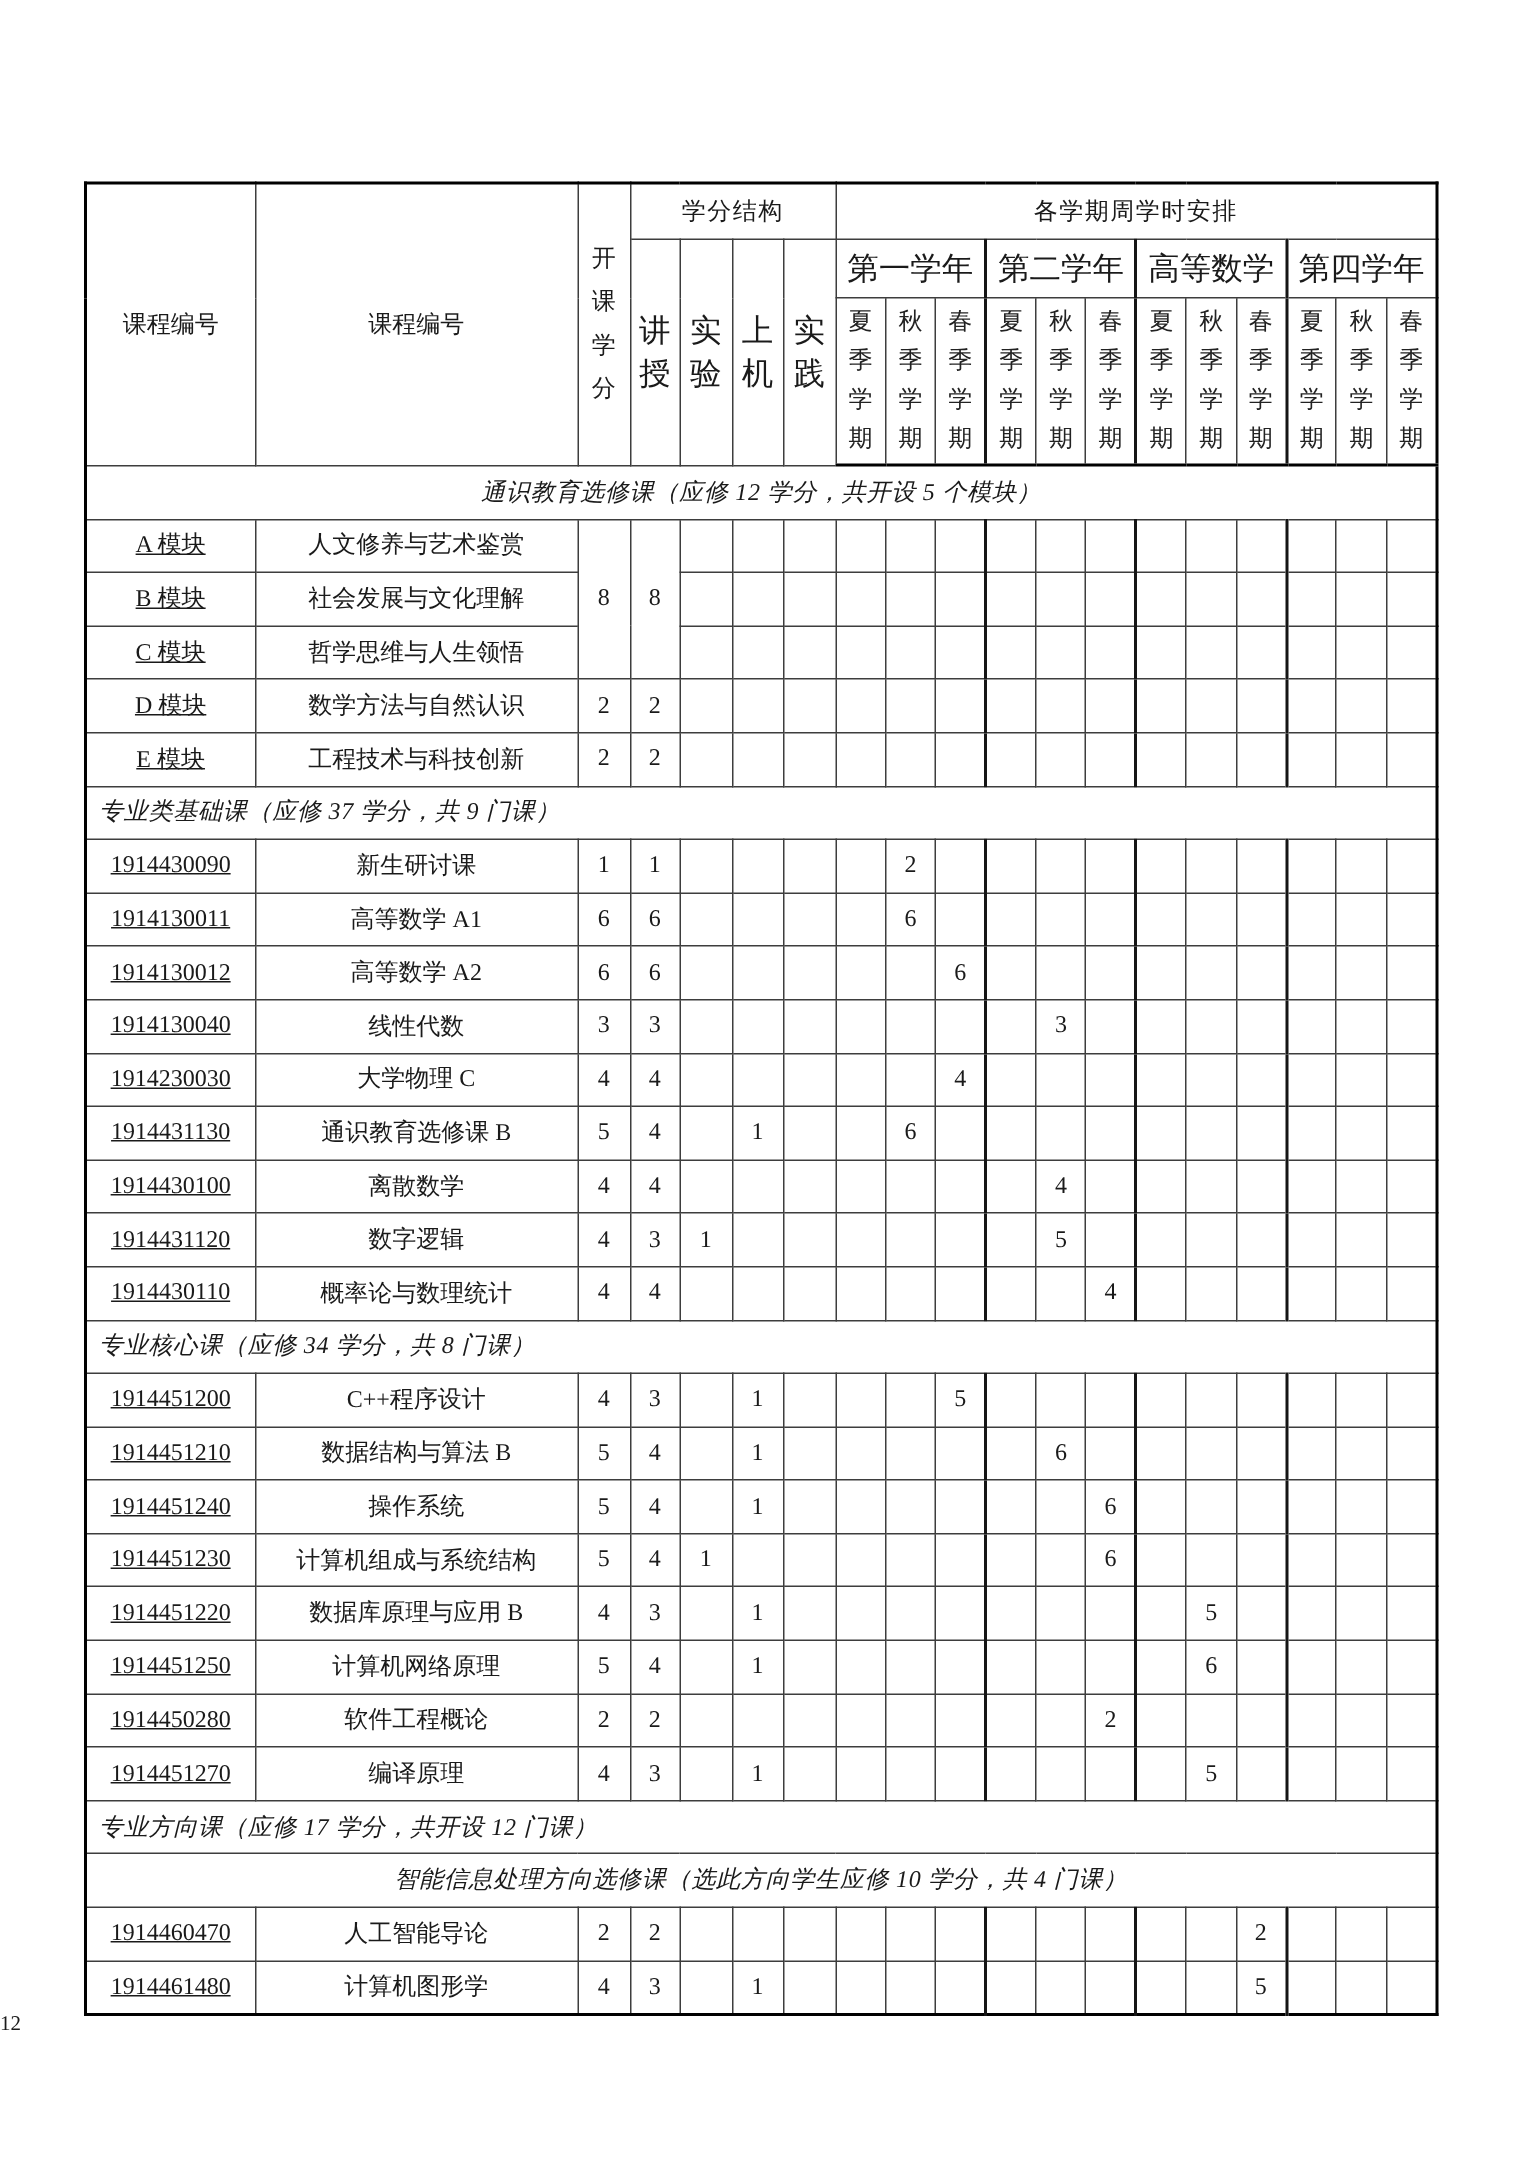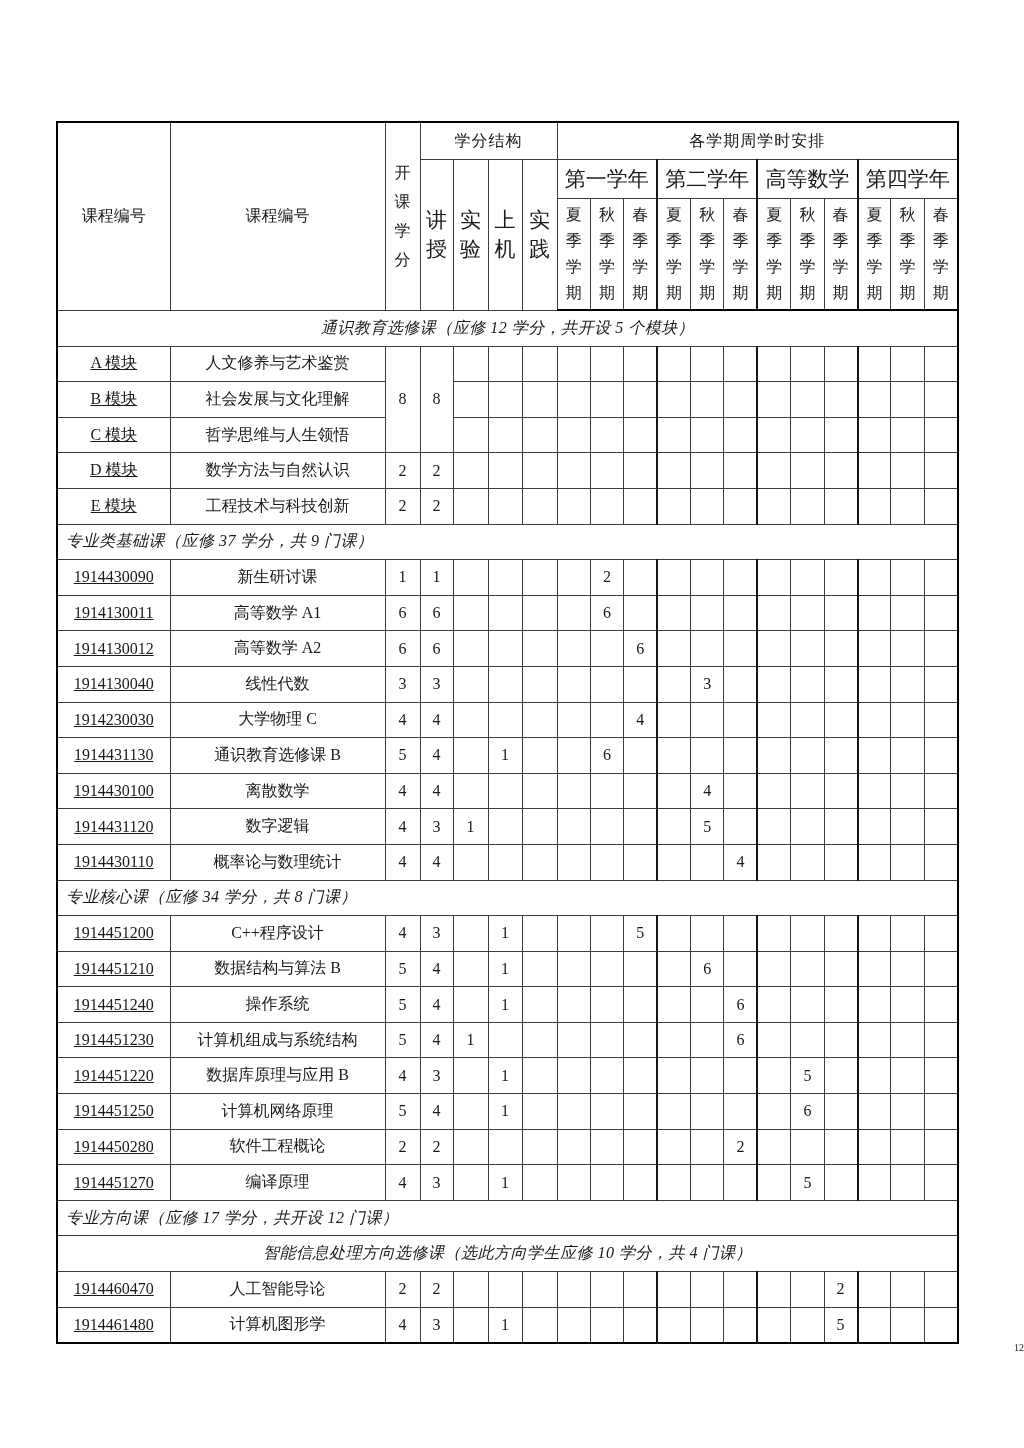--- a/index.html
+++ b/index.html
@@ -46,22 +46,22 @@
   td.banner {
     font-style:italic;
     font-size:16px;
     letter-spacing:0.5px;
   }
   td.banner.left { text-align:left; padding-left:8px;margin-top:24px; }
   td.num { font-size:16.5px; }
   .pagenum {
     position:absolute;
     top:1342px; left:0; width:1024px;
-    text-align:right;
-    font-size:10px;
+    text-align:left;
+    font-size:14px;
   }
 </style>
 </head>
 <body>
 
 <div class="page">
   <div class="tablewrap">
     <table class="curriculum">
       <colgroup>
         <col style="width:113px">

